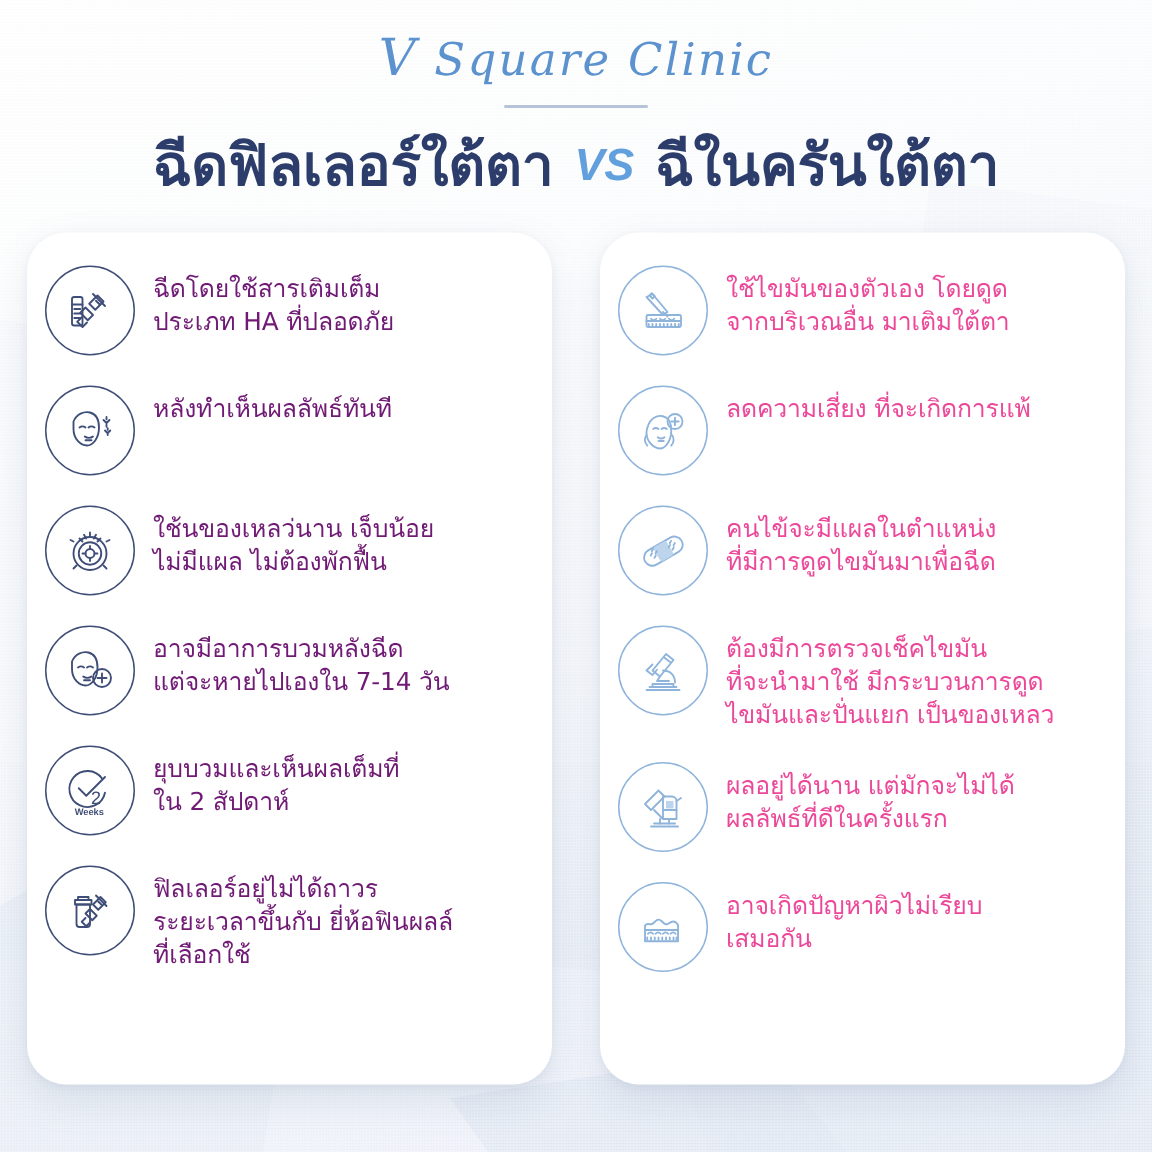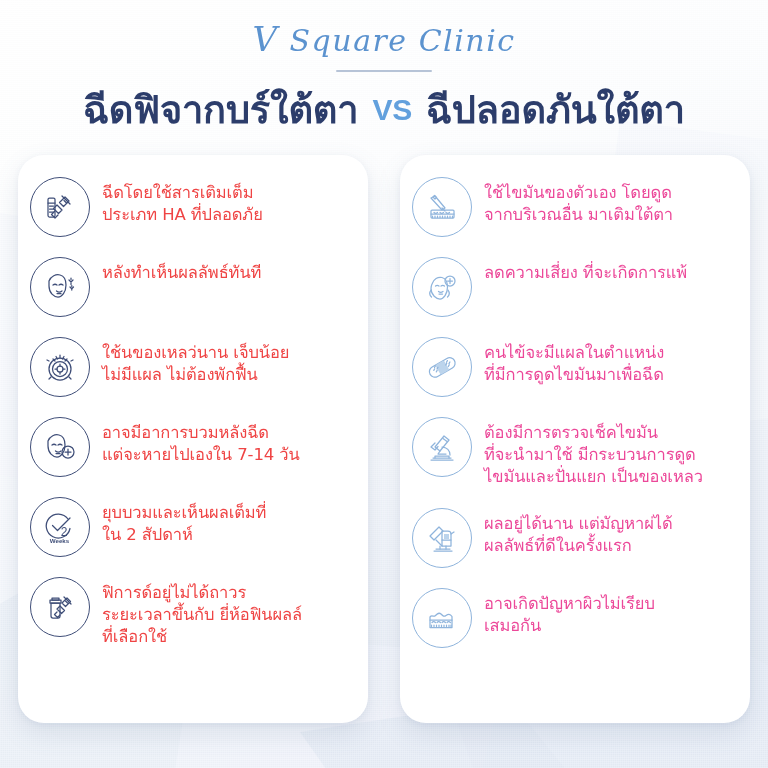--- a/index.html
+++ b/index.html
@@ -41,40 +41,40 @@
     color:#5c93cf;font-weight:400;line-height:1;
     text-shadow:0 1px 0 rgba(255,255,255,.8);
   }
   .brand .cap{font-size:34px;}
   .rule{width:96px;height:2px;background:#9fb0c9;margin:14px auto 0;border-radius:2px;opacity:.75;}
   .headline{
     margin-top:16px;font-size:38px;font-weight:700;color:#2c3d6b;
     letter-spacing:-.2px;line-height:1.18;white-space:nowrap;
   }
   .headline .vs{color:#62a0dd;font-weight:700;font-size:30px;padding:0 14px;
-    font-family:"Liberation Sans",sans-serif;vertical-align:3px;}
+    font-family:"Liberation Sans",sans-serif;vertical-align:3px;font-style:italic;}
 
   
   .columns{position:relative;display:flex;gap:32px;padding:0 18px;margin-top:22px;}
   .card{
     position:relative;flex:1 1 0;background:#fff;border-radius:26px;
     padding:22px 14px 26px 12px;
     box-shadow:0 10px 26px rgba(90,110,150,.14),0 2px 6px rgba(90,110,150,.08);
     min-height:520px;
   }
   .row{display:flex;align-items:flex-start;gap:12px;margin-bottom:20px;}
   .row:last-child{margin-bottom:0;}
   .badge{
     flex:0 0 auto;width:58px;height:58px;border-radius:50%;
     border:1.6px solid #3f4e78;display:flex;align-items:center;justify-content:center;
     background:#fff;
   }
   .card.right .badge{border-color:#8fb4dc;}
   .badge svg{display:block;}
-  .txt{font-size:16.5px;line-height:1.33;color:#ef4444;font-weight:400;padding-top:5px;
+  .txt{font-size:16.5px;line-height:1.33;color:#701a75;font-weight:400;padding-top:5px;
        letter-spacing:-.1px;}
   .card.right .txt{color:#ec4899;}
   .txt .ln{display:block;white-space:nowrap;}
 
   .ico{stroke:#3f4e78;stroke-width:1.25;fill:none;stroke-linecap:round;stroke-linejoin:round;}
   .card.right .ico{stroke:#8fb4dc;}
   .icofill{fill:#bcd4ec;stroke:none;}
   .icotxt{font-family:"Liberation Sans",sans-serif;fill:#3f4e78;stroke:none;}
 </style>
 </head>
@@ -85,21 +85,21 @@
   <div class="facet f2"></div>
   <div class="facet f3"></div>
   <div class="facet f4"></div>
   <div class="facet f5"></div>
   <div class="facet f6"></div>
   <div class="grain"></div>
 
   <div class="header">
     <div class="brand"><span class="cap">V</span><span> Square</span><span> Clinic</span></div>
     <div class="rule"></div>
-    <div class="headline"><span>ฉีดฟิจากบร์ใต้ตา</span><span class="vs">VS</span><span>ฉีปลอดภันใต้ตา</span></div>
+    <div class="headline"><span>ฉีดฟิลเลอร์ใต้ตา</span><span class="vs">VS</span><span>ฉีในครันใต้ตา</span></div>
   </div>
 
   <div class="columns">
 
     <div class="card left">
 
       <div class="row">
         <div class="badge">
           <svg width="40" height="40" viewBox="0 0 40 40">
               <g class="ico">
@@ -201,21 +201,21 @@
             <path d="M12 11h7v2h-7z"></path>
             <path d="M24 10l7 7"></path>
                 <path d="M22 16l5-5 3.5 3.5-5 5z"></path>
             <path d="M20 19l4.5 4.5-3 3-4.5-4.5z"></path>
                 <path d="M17 25l-2.5 2.5 3 3L20 28"></path>
             <path d="M25.5 14l2 2"></path>
           </g>
             </svg>
         </div>
         <div class="txt">
-          <span class="ln">ฟิการด์อยู่ไม่ได้ถาวร</span>
+          <span class="ln">ฟิลเลอร์อยู่ไม่ได้ถาวร</span>
           <span class="ln">ระยะเวลาขึ้นกับ ยี่ห้อฟินผลล์</span>
           <span class="ln">ที่เลือกใช้</span>
         </div>
       </div>
 
     </div>
 
     <div class="card right">
 
       <div class="row">
@@ -306,21 +306,21 @@
             <path d="M14 22l6 6"></path>
                 <path d="M20 22v6h9v-6"></path>
             <path d="M18 28v3M24 28v3"></path>
             <path d="M14 31h14"></path>
                 <path d="M12 33h18"></path>
             <path d="M29 16l3-2"></path>
           </g>
             </svg>
         </div>
         <div class="txt">
-          <span class="ln">ผลอยู่ได้นาน แต่มัญหาผ่ได้</span>
+          <span class="ln">ผลอยู่ได้นาน แต่มักจะไม่ได้</span>
           <span class="ln">ผลลัพธ์ที่ดีในครั้งแรก</span>
         </div>
       </div>
 
       <div class="row">
         <div class="badge">
           <svg width="40" height="40" viewBox="0 0 40 40">
               <g class="ico">
             <path d="M8 19c2-2.5 3.5.5 5.5-1.5S17 14 19 16s3 3 5 1.5 4-2 6 1v11H8z"></path>
             <path d="M8 22h22"></path>

